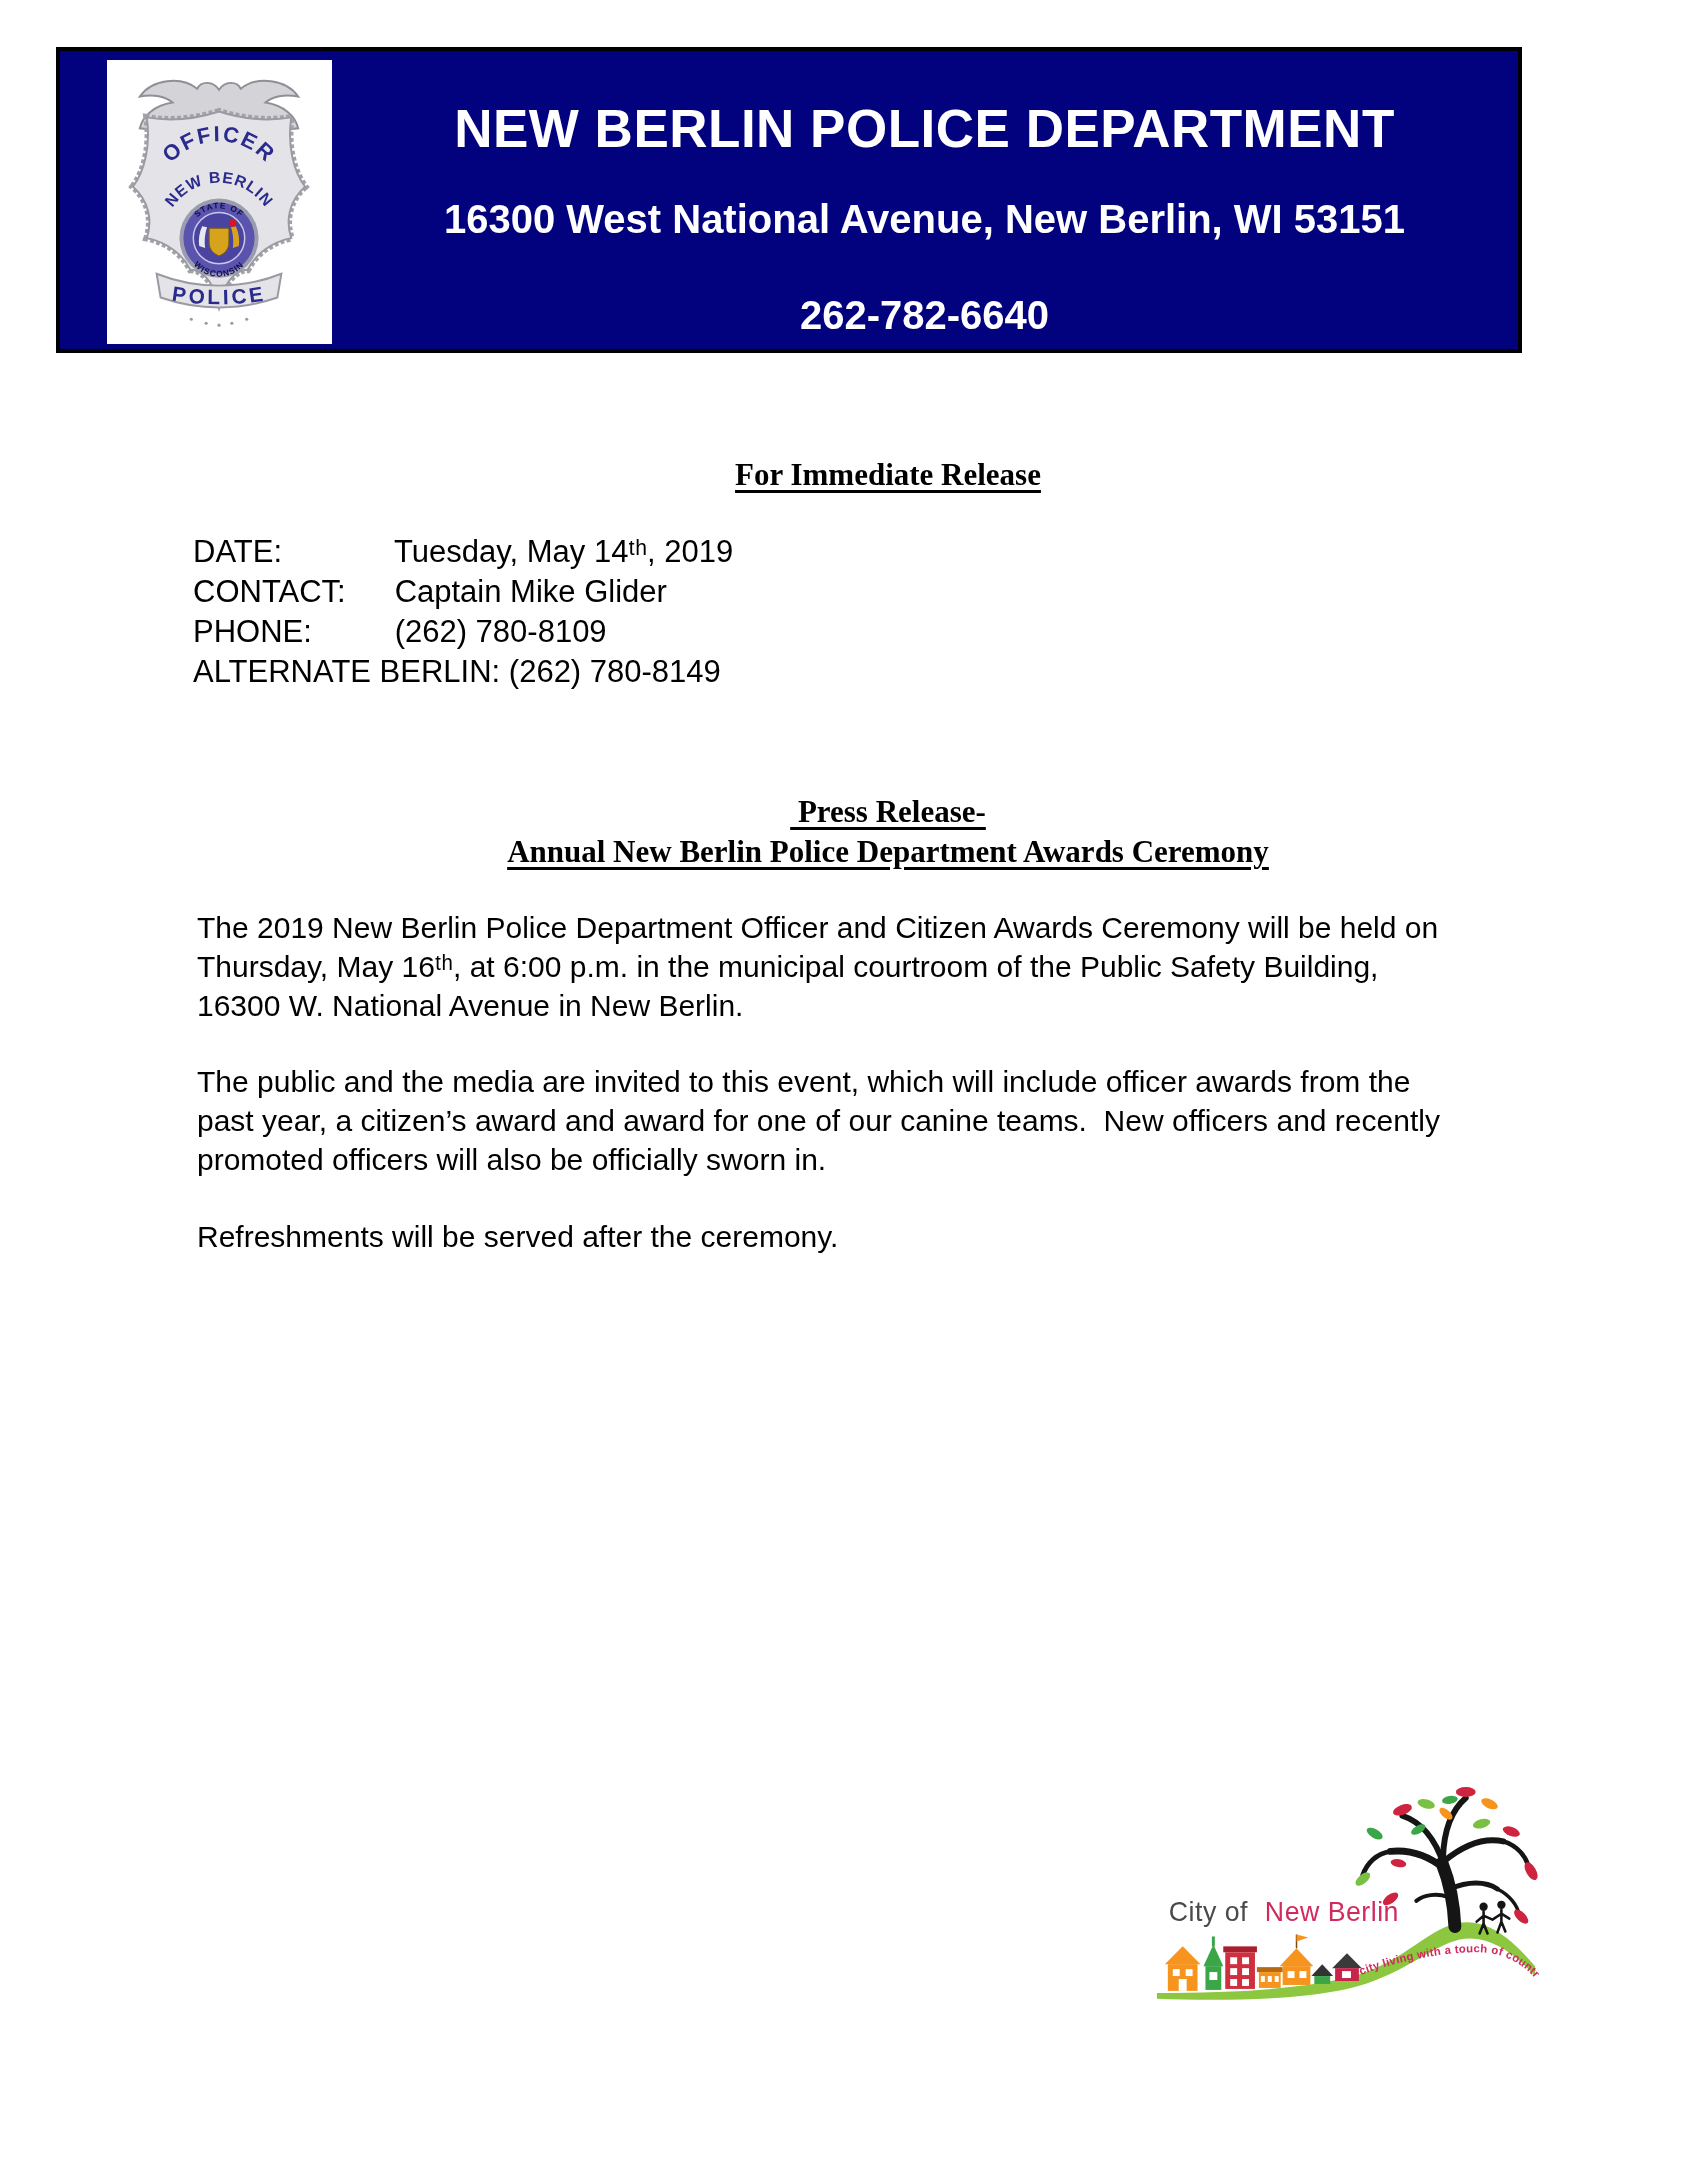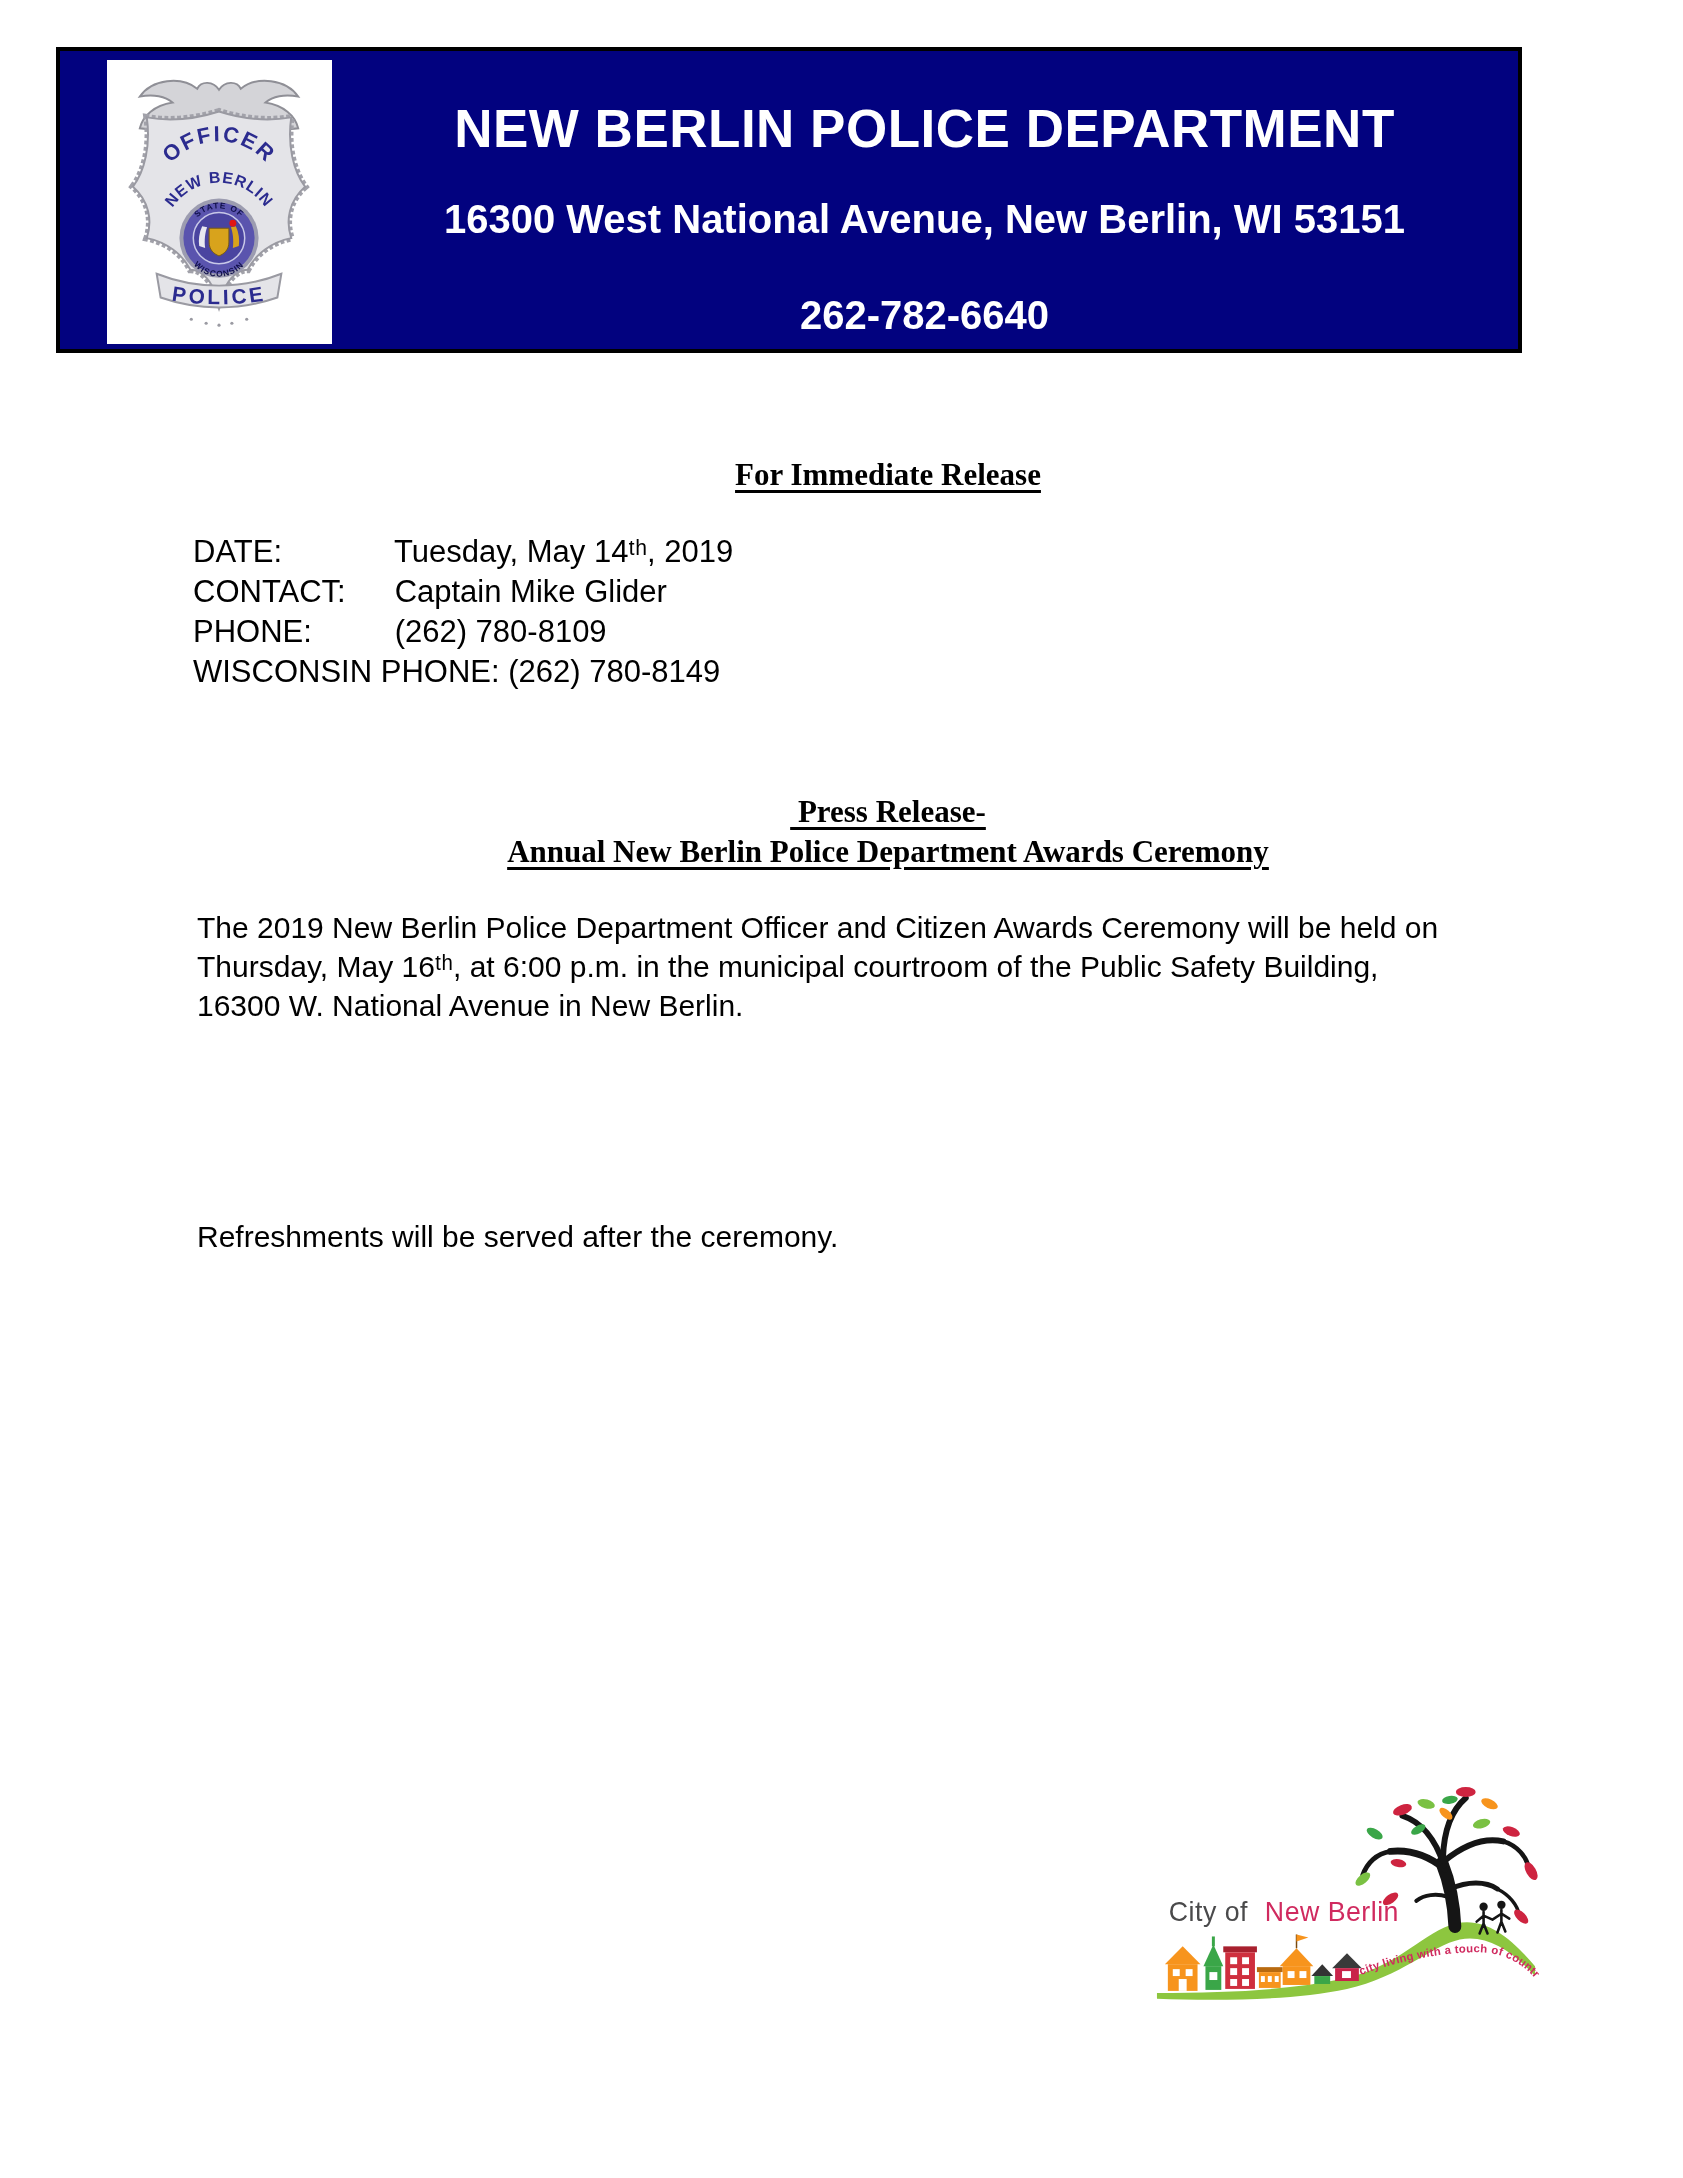--- a/index.html
+++ b/index.html
@@ -129,33 +129,36 @@
     </div>
     <div class="contact-row">
       <span class="contact-label">CONTACT:</span>
       <span class="contact-value">Captain Mike Glider</span>
     </div>
     <div class="contact-row">
       <span class="contact-label">PHONE:</span>
       <span class="contact-value">(262) 780-8109</span>
     </div>
     <div class="contact-row">
-      <span class="contact-label">WISCONSIN PHONE:</span>
+      <span class="contact-label">ALTERNATE BERLIN:</span>
       <span class="contact-value">(262) 780-8149</span>
     </div>
   </div>
 
   <div class="press-heading">
     <div><span class="u">&nbsp;Press Release-</span></div>
     <div><span class="u">Annual New Berlin Police Department Awards Ceremony</span></div>
   </div>
 
   <p class="body-par p1">The 2019 New Berlin Police Department Officer and Citizen Awards Ceremony will be held on
 Thursday, May 16ᵗʰ, at 6:00 p.m. in the municipal courtroom of the Public Safety Building,
 16300 W. National Avenue in New Berlin.</p>
+  <p class="body-par p2">The public and the media are invited to this event, which will include officer awards from the
+past year, a citizen’s award and award for one of our canine teams.&nbsp; New officers and recently
+promoted officers will also be officially sworn in.</p>
   <p class="body-par p3">Refreshments will be served after the ceremony.</p>
 
   <div class="footer-logo">
     <svg viewBox="0 0 390 232">
       <defs>
         <path id="tagpath" d="M210 207 C252 191 300 183 332 184 C354 185 372 195 385 209" fill="none"></path>
       </defs>
 
       <path d="M4 225 C80 225 140 222 196 210 C250 197 274 163 306 155 C336 148 362 170 386 198 L386 208 C362 182 338 166 310 171 C282 177 250 209 196 221 C140 233 64 233 4 231 Z" fill="#8dc63f"></path>
 

